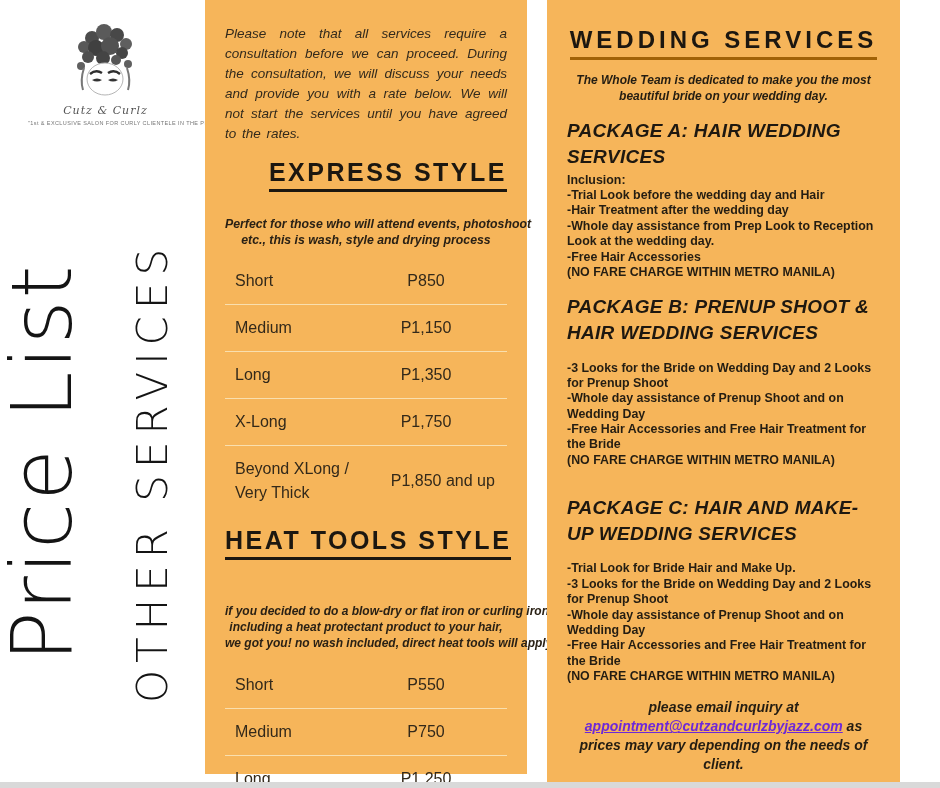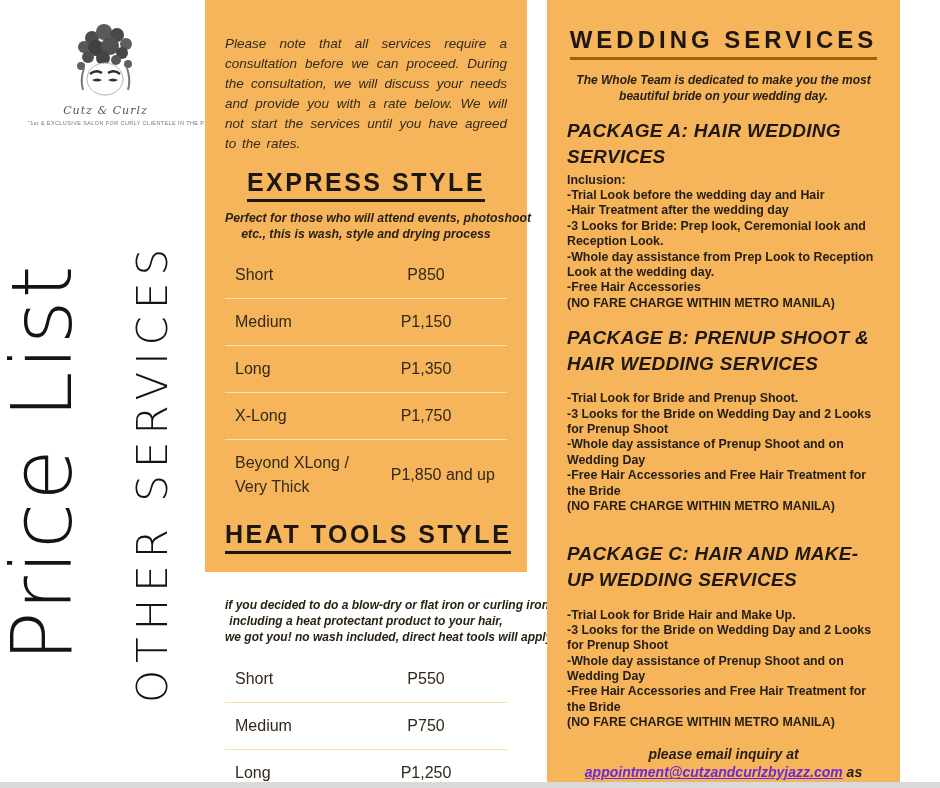--- a/index.html
+++ b/index.html
@@ -26,35 +26,35 @@
   }
   .vsub {
     position:absolute; left:128px; top:163px; height:540px;
     writing-mode:vertical-rl; transform:rotate(180deg);
     font-family:"DejaVu Sans", sans-serif; font-weight:200;
     font-size:42px; color:#141414; letter-spacing:7px; line-height:1.2;
   }
 
   
   .mid-col {
-    position:absolute; left:205px; top:0; width:322px; height:572px;
-    background:#f6b55a; box-sizing:border-box; padding:34px 20px 0 20px;
+    position:absolute; left:205px; top:0; width:322px; height:774px;
+    background:#f6b55a; box-sizing:border-box; padding:24px 20px 0 20px;
   }
   .right-col {
     position:absolute; left:547px; top:0; width:353px; height:782px;
     background:#f6b55a; box-sizing:border-box; padding:26px 20px 0 20px;
   }
   .bottom-strip { position:absolute; left:0; top:782px; width:940px; height:6px; background:#d9d9d9; }
 
   
   .intro {
     margin:0 0 14px 0; font-style:italic; font-size:13.5px; line-height:1.48;
     text-align:justify; color:#332a1c; word-spacing:2px;
   }
-  .sec-heading { margin:6px 0 8px 0; text-align:center; }
+  .sec-heading { margin:6px 0 24px 0; text-align:right; }
   .sec-heading span {
     display:inline-block; font-weight:bold; font-size:25px; letter-spacing:2.5px;
     color:#1c1710; border-bottom:3px solid #1c1710; padding-bottom:2px; white-space:nowrap;
   }
   .sec-note { text-align:center; font-weight:bold; font-style:italic; font-size:12.3px; line-height:1.32; color:#2a2115; margin-bottom:10px; }
   .sec-note div { white-space:nowrap; }
 
   .price-table { margin-top:6px; }
   .prow { display:flex; align-items:center; padding:11px 6px 11px 10px; }
   .prow + .prow { border-top:1px solid #f9dfae; }
@@ -194,31 +194,29 @@
       <span>WEDDING SERVICES</span>
     </div>
     <p class="wed-subtitle">The Whole Team is dedicated to make you the most beautiful bride on your wedding day.</p>
 
     <div class="package a">
       <p class="pkg-title">PACKAGE A: HAIR WEDDING SERVICES</p>
       <div class="pkg-lines">
         <div>Inclusion:</div>
         <div>-Trial Look before the wedding day and Hair</div>
         <div>-Hair Treatment after the wedding day</div>
-        <div>-3 Looks for Bride: Prep look, Ceremonial look and Reception Look.</div>
         <div>-Whole day assistance from Prep Look to Reception Look at the wedding day.</div>
         <div>-Free Hair Accessories</div>
         <div>(NO FARE CHARGE WITHIN METRO MANILA)</div>
       </div>
     </div>
 
     <div class="package b gap-top">
       <p class="pkg-title">PACKAGE B: PRENUP SHOOT &amp; HAIR WEDDING SERVICES</p>
       <div class="pkg-lines">
-        <div>-Trial Look for Bride and Prenup Shoot.</div>
         <div>-3 Looks for the Bride on Wedding Day and 2 Looks for Prenup Shoot</div>
         <div>-Whole day assistance of Prenup Shoot and on Wedding Day</div>
         <div>-Free Hair Accessories and Free Hair Treatment for the Bride</div>
         <div>(NO FARE CHARGE WITHIN METRO MANILA)</div>
       </div>
     </div>
 
     <div class="package c gap-top">
       <p class="pkg-title">PACKAGE C: HAIR AND MAKE-UP WEDDING SERVICES</p>
       <div class="pkg-lines">

